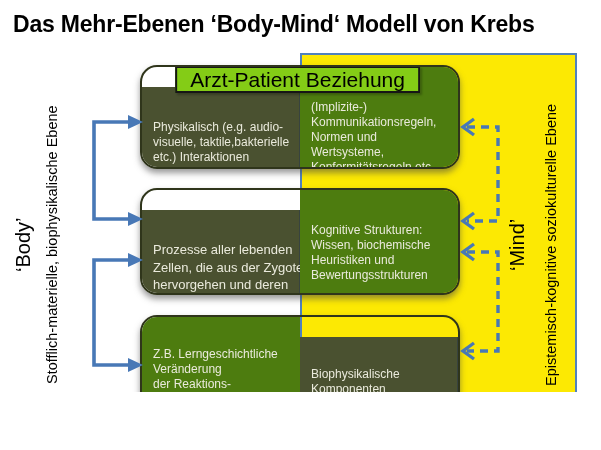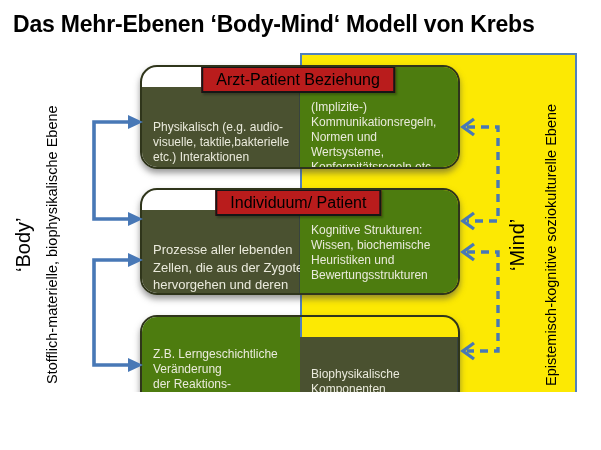--- a/index.html
+++ b/index.html
@@ -24,22 +24,22 @@
   .half{width:50%;height:100%;box-sizing:border-box;}
   .half.body-side{background:#4A5130;border-right:1px solid rgba(35,50,80,0.45);margin-top:20px;}
   .half.mind-side{background:#4d7c0f;}
   .cell-text{color:#EAEADC;font-size:12px;line-height:1.26;white-space:pre;
              padding:33px 2px 0 11px;}
   .cell-text.small{font-size:13px;line-height:1.35;padding-top:31px;}
   .box3 .cell-text{padding-top:30px;}
 
   
   .box-header{position:absolute;top:-1px;left:50%;transform:translateX(-51%);
-              background:#b91c1c;border:2px solid #161616;color:#000;
-              font-size:16px;line-height:23px;height:23px;padding:0 13px;white-space:nowrap;
+              background:#84cc16;border:2px solid #161616;color:#000;
+              font-size:21px;line-height:23px;height:23px;padding:0 13px;white-space:nowrap;
               z-index:4;box-shadow:2px 2px 2px rgba(0,0,0,0.25);}
 
   
   .vtext{writing-mode:vertical-rl;transform:rotate(180deg);
          display:flex;align-items:center;justify-content:center;
          position:absolute;color:#000;white-space:nowrap;}
   .body-label{left:8px;top:55px;width:30px;height:380px;font-size:20px;}
   .body-sublabel{left:40px;top:55px;width:24px;height:380px;font-size:14.5px;}
   .mind-label{left:502px;top:60px;width:30px;height:370px;font-size:20px;z-index:2;}
   .mind-sublabel{left:539px;top:55px;width:24px;height:380px;font-size:14.5px;z-index:2;}
@@ -86,21 +86,20 @@
 hervorgehen und deren
 Interaktionen; insb.
 Neurale-hormonelle Prozesse</div>
     </div>
     <div class="half mind-side">
       <div class="cell-text">Kognitive Strukturen:
 Wissen, biochemische
 Heuristiken und
 Bewertungsstrukturen</div>
     </div>
-    <div class="box-header">Individuum/ Patient</div>
   </div>
 
   <div class="level-box box3">
     <div class="half mind-side">
       <div class="cell-text">Z.B. Lerngeschichtliche
 Veränderung
 der Reaktions-
 wahrscheinlichkeiten
 gegenüber Signalen</div>
     </div>

